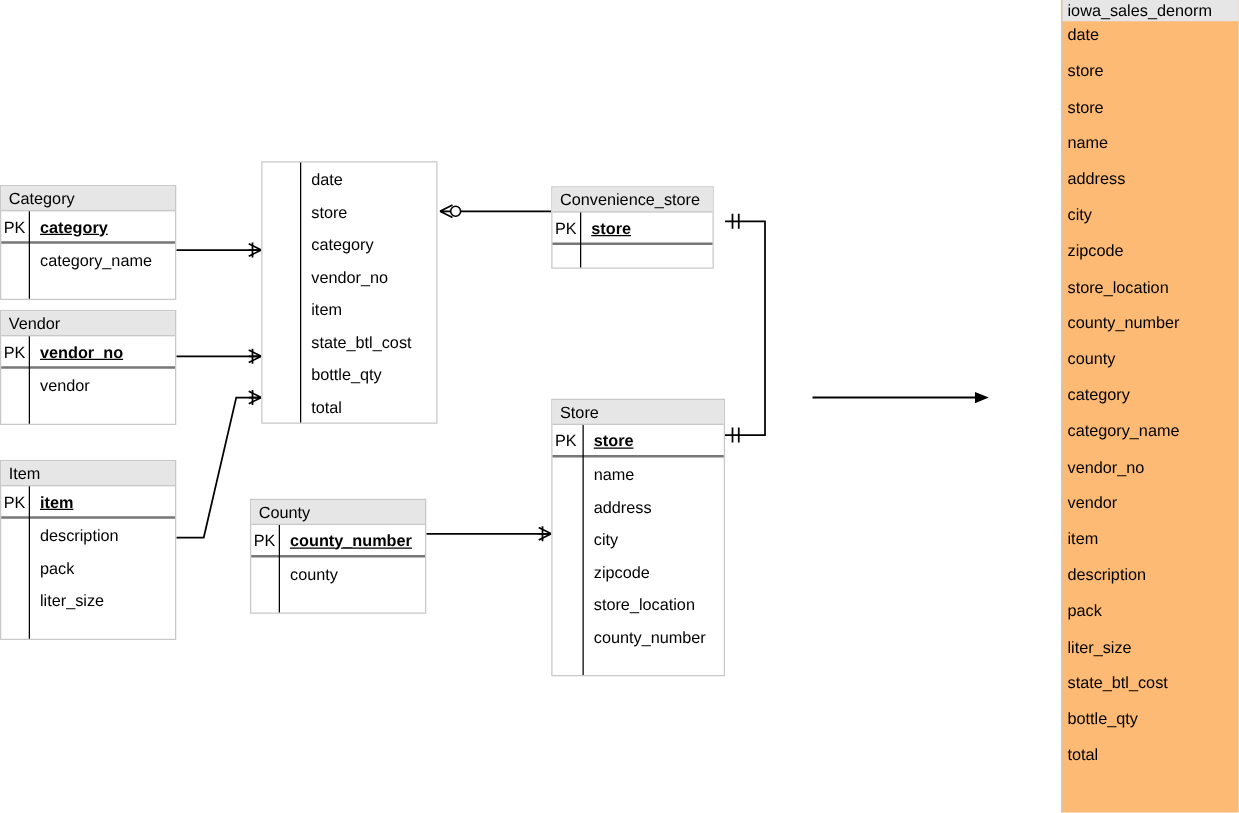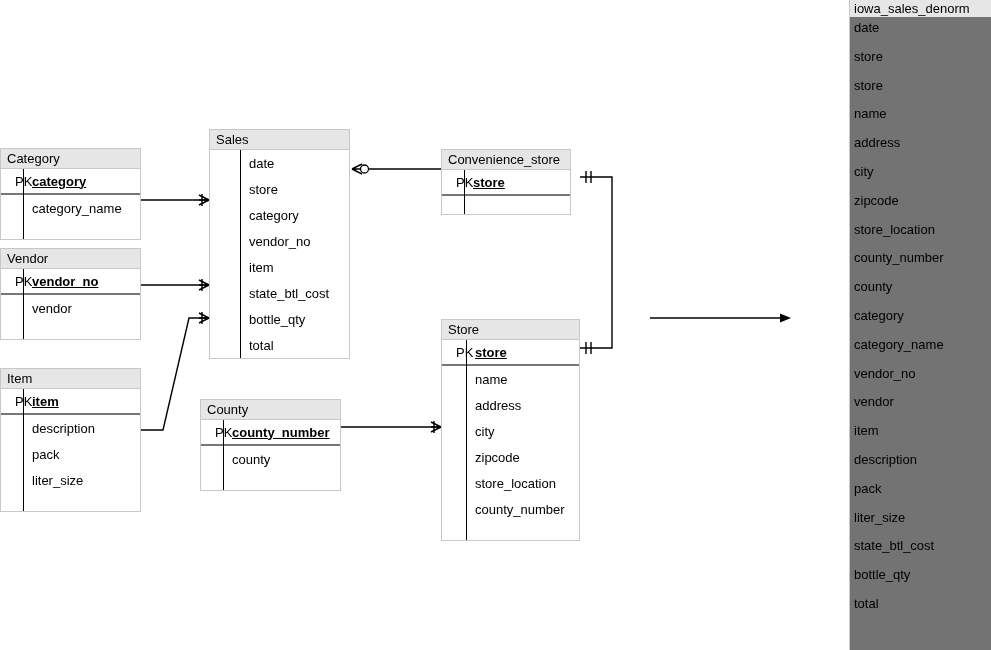--- a/index.html
+++ b/index.html
@@ -71,21 +71,21 @@
     box-sizing: border-box;
     display: flex;
     align-items: center;
     height: 26px;
     white-space: nowrap;
   }
   .row .pk {
     box-sizing: border-box;
     width: var(--gutter, 22px);
     flex: 0 0 var(--gutter, 22px);
-    padding-left: 14px;
+    padding-left: 2px;
     font-size: 13px;
     color: #000;
   }
   .row .fld {
     box-sizing: border-box;
     padding-left: 9px;
     font-size: 13px;
     color: #000;
   }
   .row.key {
@@ -96,21 +96,21 @@
     text-decoration: underline;
   }
   .row.spacer {
     height: 18px;
   }
 
   
   #denorm {
     position: absolute;
     box-sizing: border-box;
-    background: #737373;
+    background: #fdba74;
     border-left: 1px solid #c8c8c8;
     font-size: 13px;
     color: #000;
   }
   #denorm .dn-title {
     box-sizing: border-box;
     background: #e6e6e6;
     height: 17px;
     line-height: 13px;
     padding: 2px 0 2px 4px;
@@ -235,21 +235,20 @@
             <span class="pk"></span>
             <span class="fld">liter_size</span>
           </div>
           <div class="row spacer">
             <span class="pk"></span>
             <span class="fld"></span>
           </div>
         </div>
       </div>
       <div class="entity" style="left: 209px; top: 129px; width: 141px;">
-        <div class="entity-title">Sales</div>
         <div class="entity-body" style="--gutter: 30px;">
           <div class="row">
             <span class="pk"></span>
             <span class="fld">date</span>
           </div>
           <div class="row">
             <span class="pk"></span>
             <span class="fld">store</span>
           </div>
           <div class="row">

